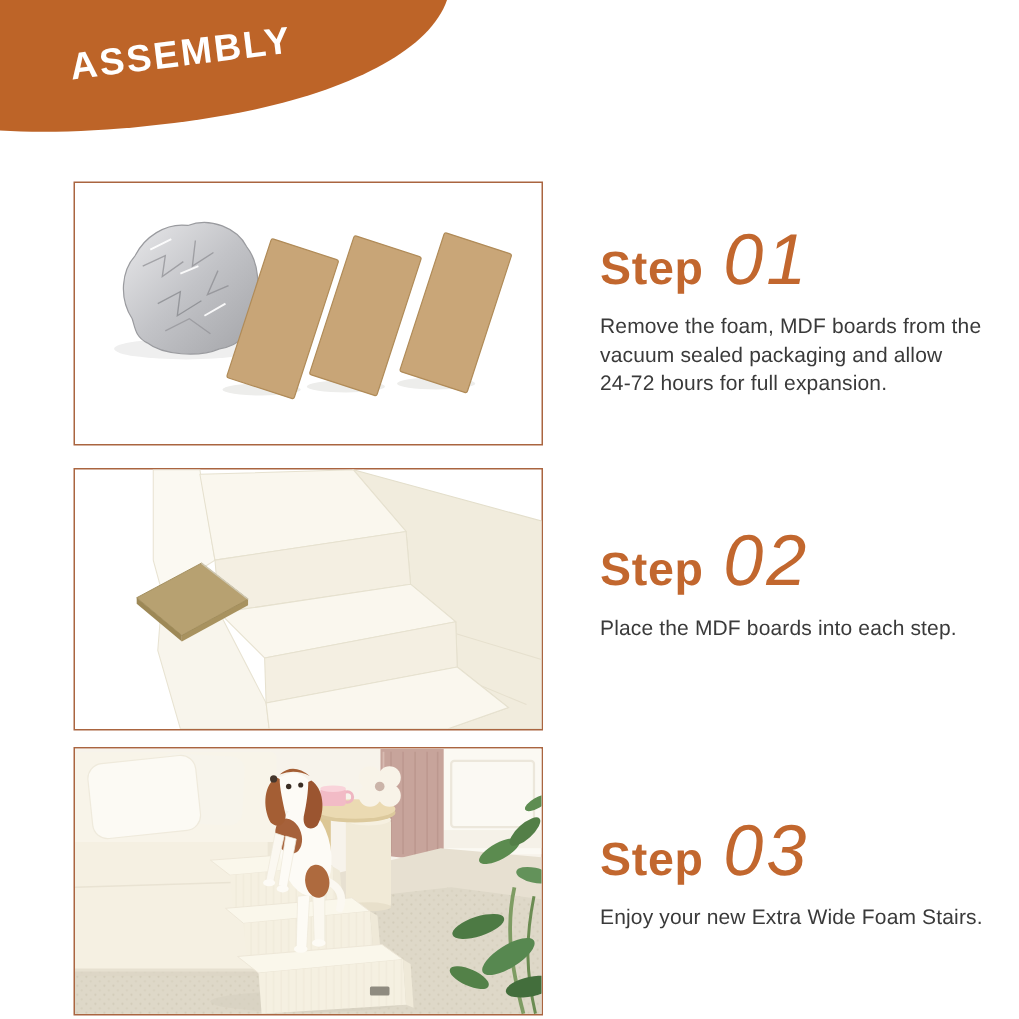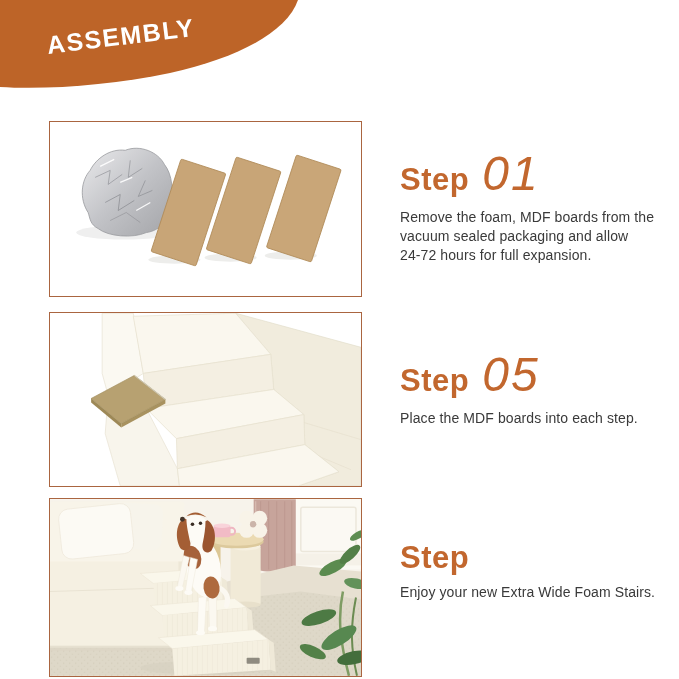--- a/index.html
+++ b/index.html
@@ -239,27 +239,28 @@
   <div class="step-body">
     <div>Remove the foam, MDF boards from the</div>
     <div>vacuum sealed packaging and allow</div>
     <div>24-72 hours for full expansion.</div>
   </div>
 </div>
 
 <div class="step-text" id="text2">
   <div class="step-heading">
     <span class="step-word">Step</span>
-    <span class="step-num">05</span>
+    <span class="step-num">02</span>
   </div>
   <div class="step-body">
     <div>Place the MDF boards into each step.</div>
   </div>
 </div>
 
 <div class="step-text" id="text3">
   <div class="step-heading">
     <span class="step-word">Step</span>
+    <span class="step-num">03</span>
   </div>
   <div class="step-body">
     <div>Enjoy your new Extra Wide Foam Stairs.</div>
   </div>
 </div>
 
 </body></html>

